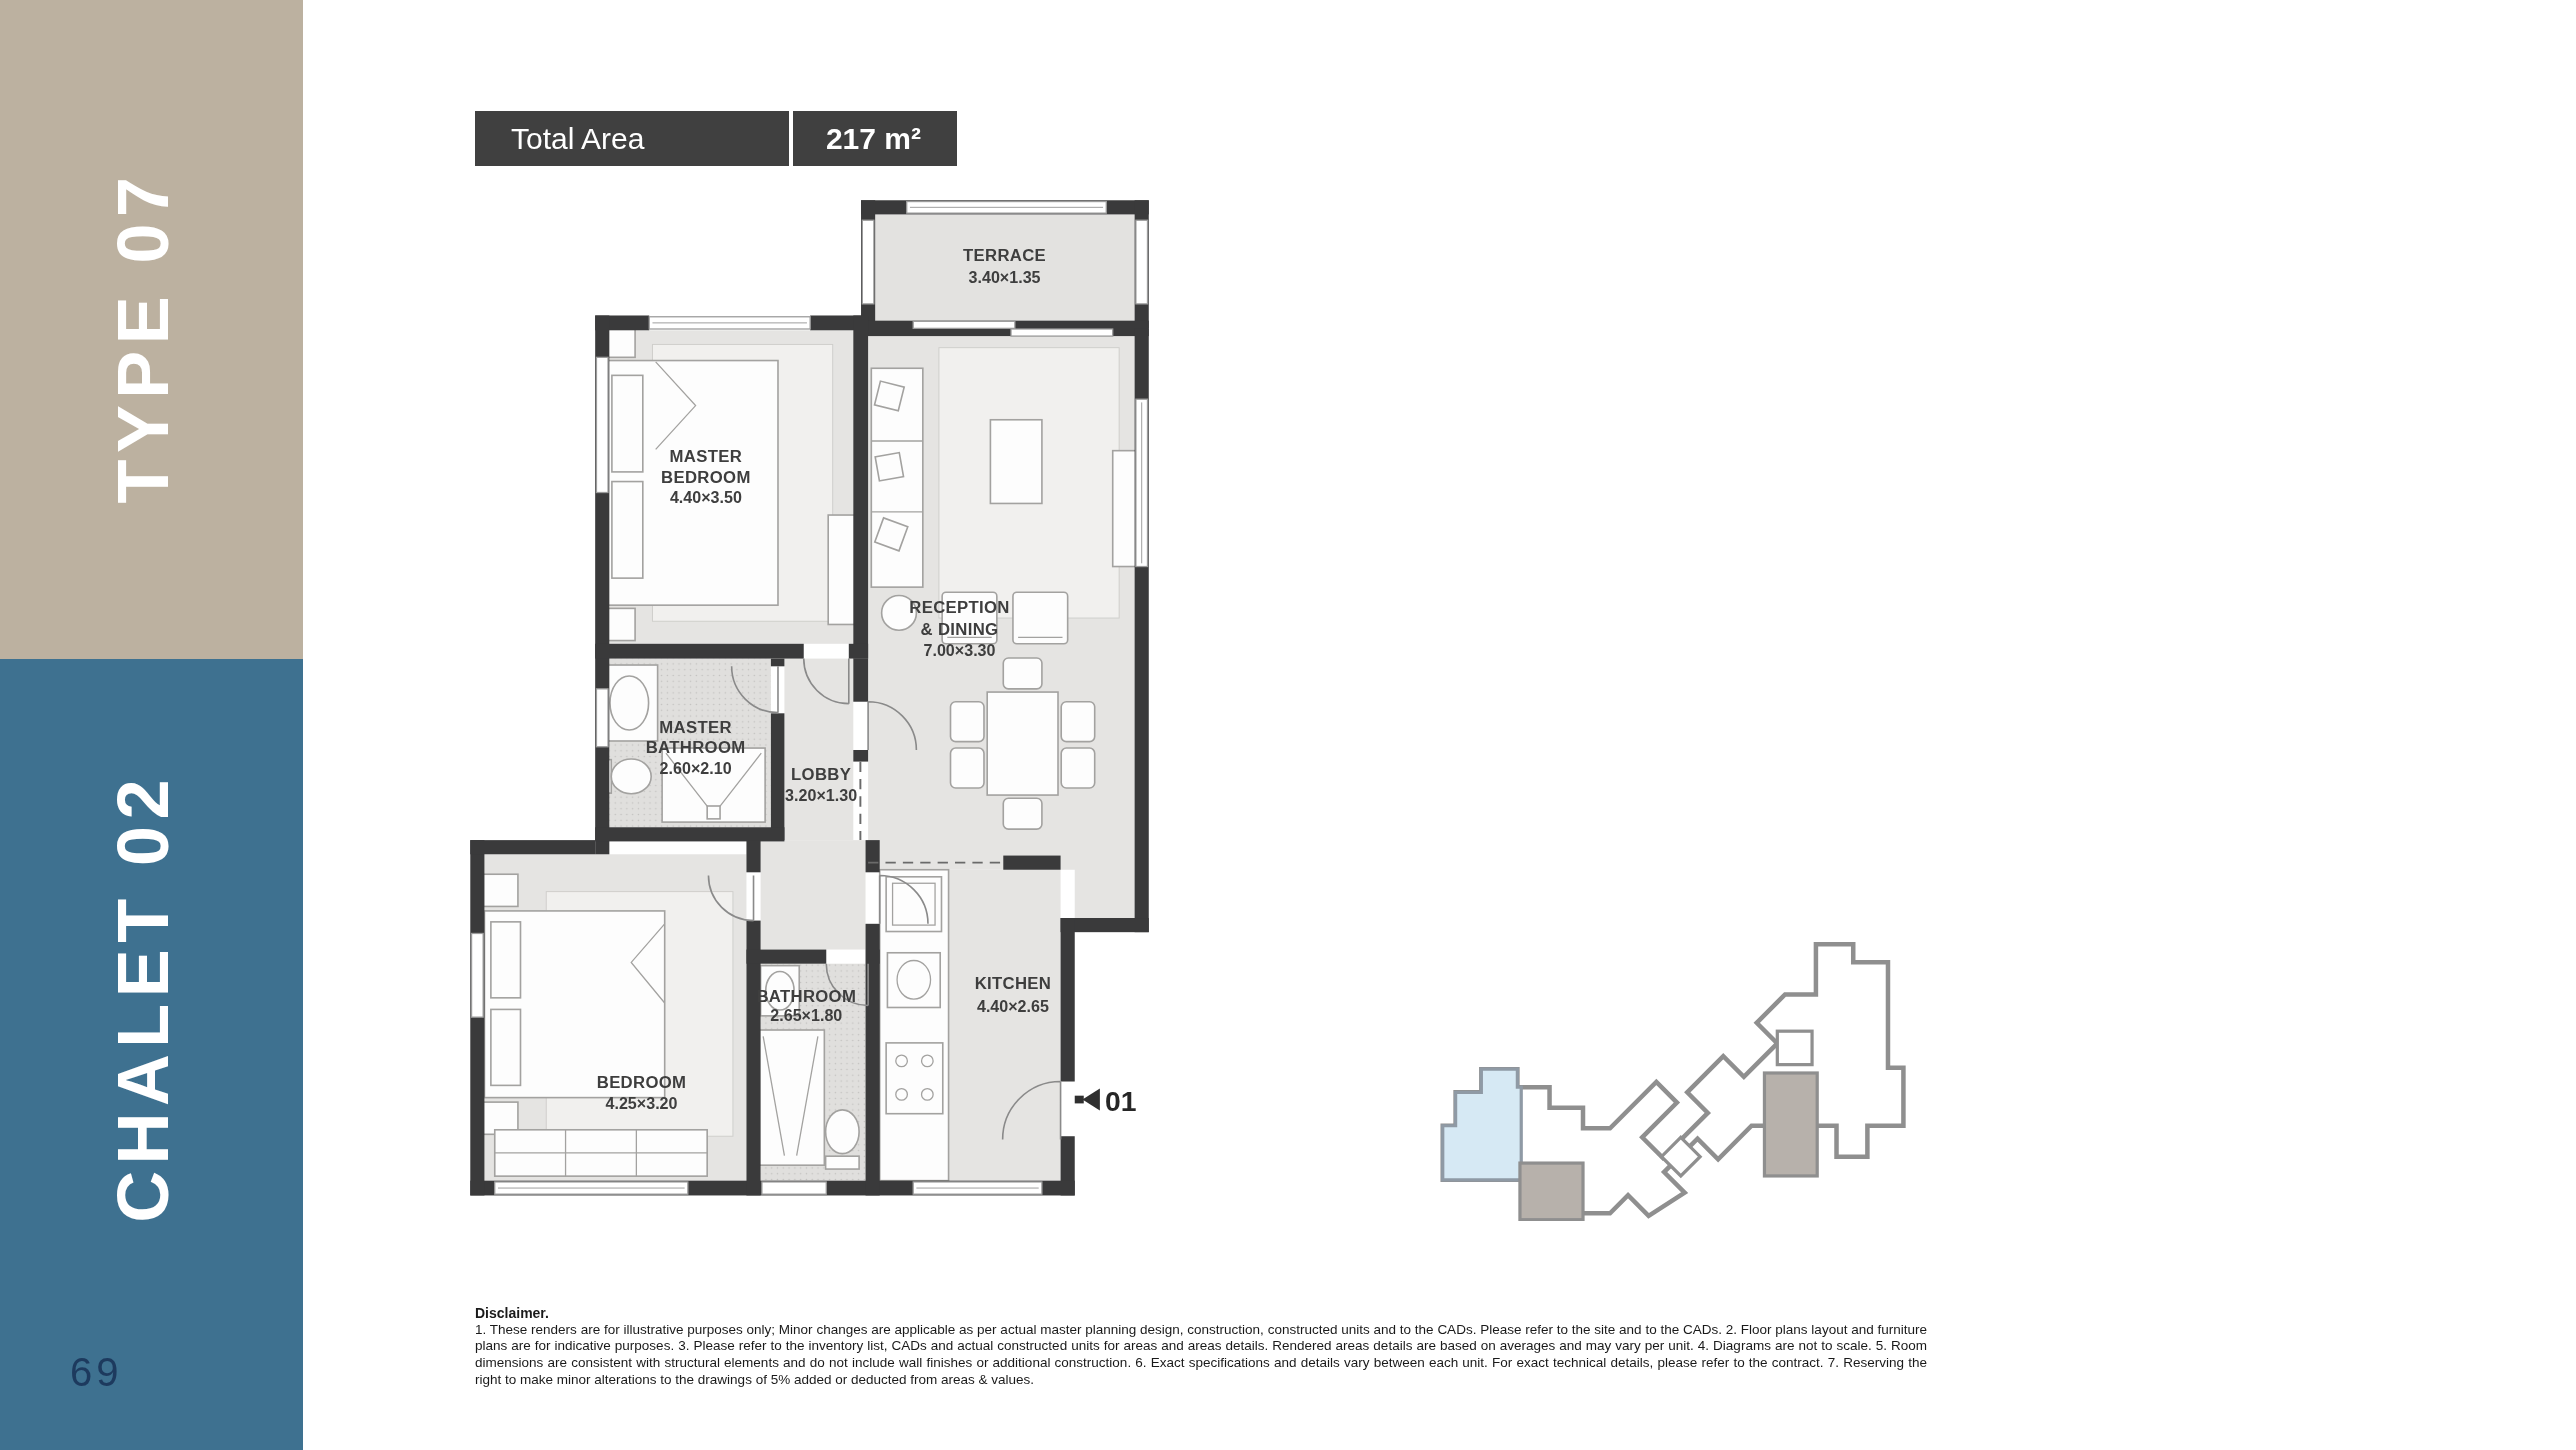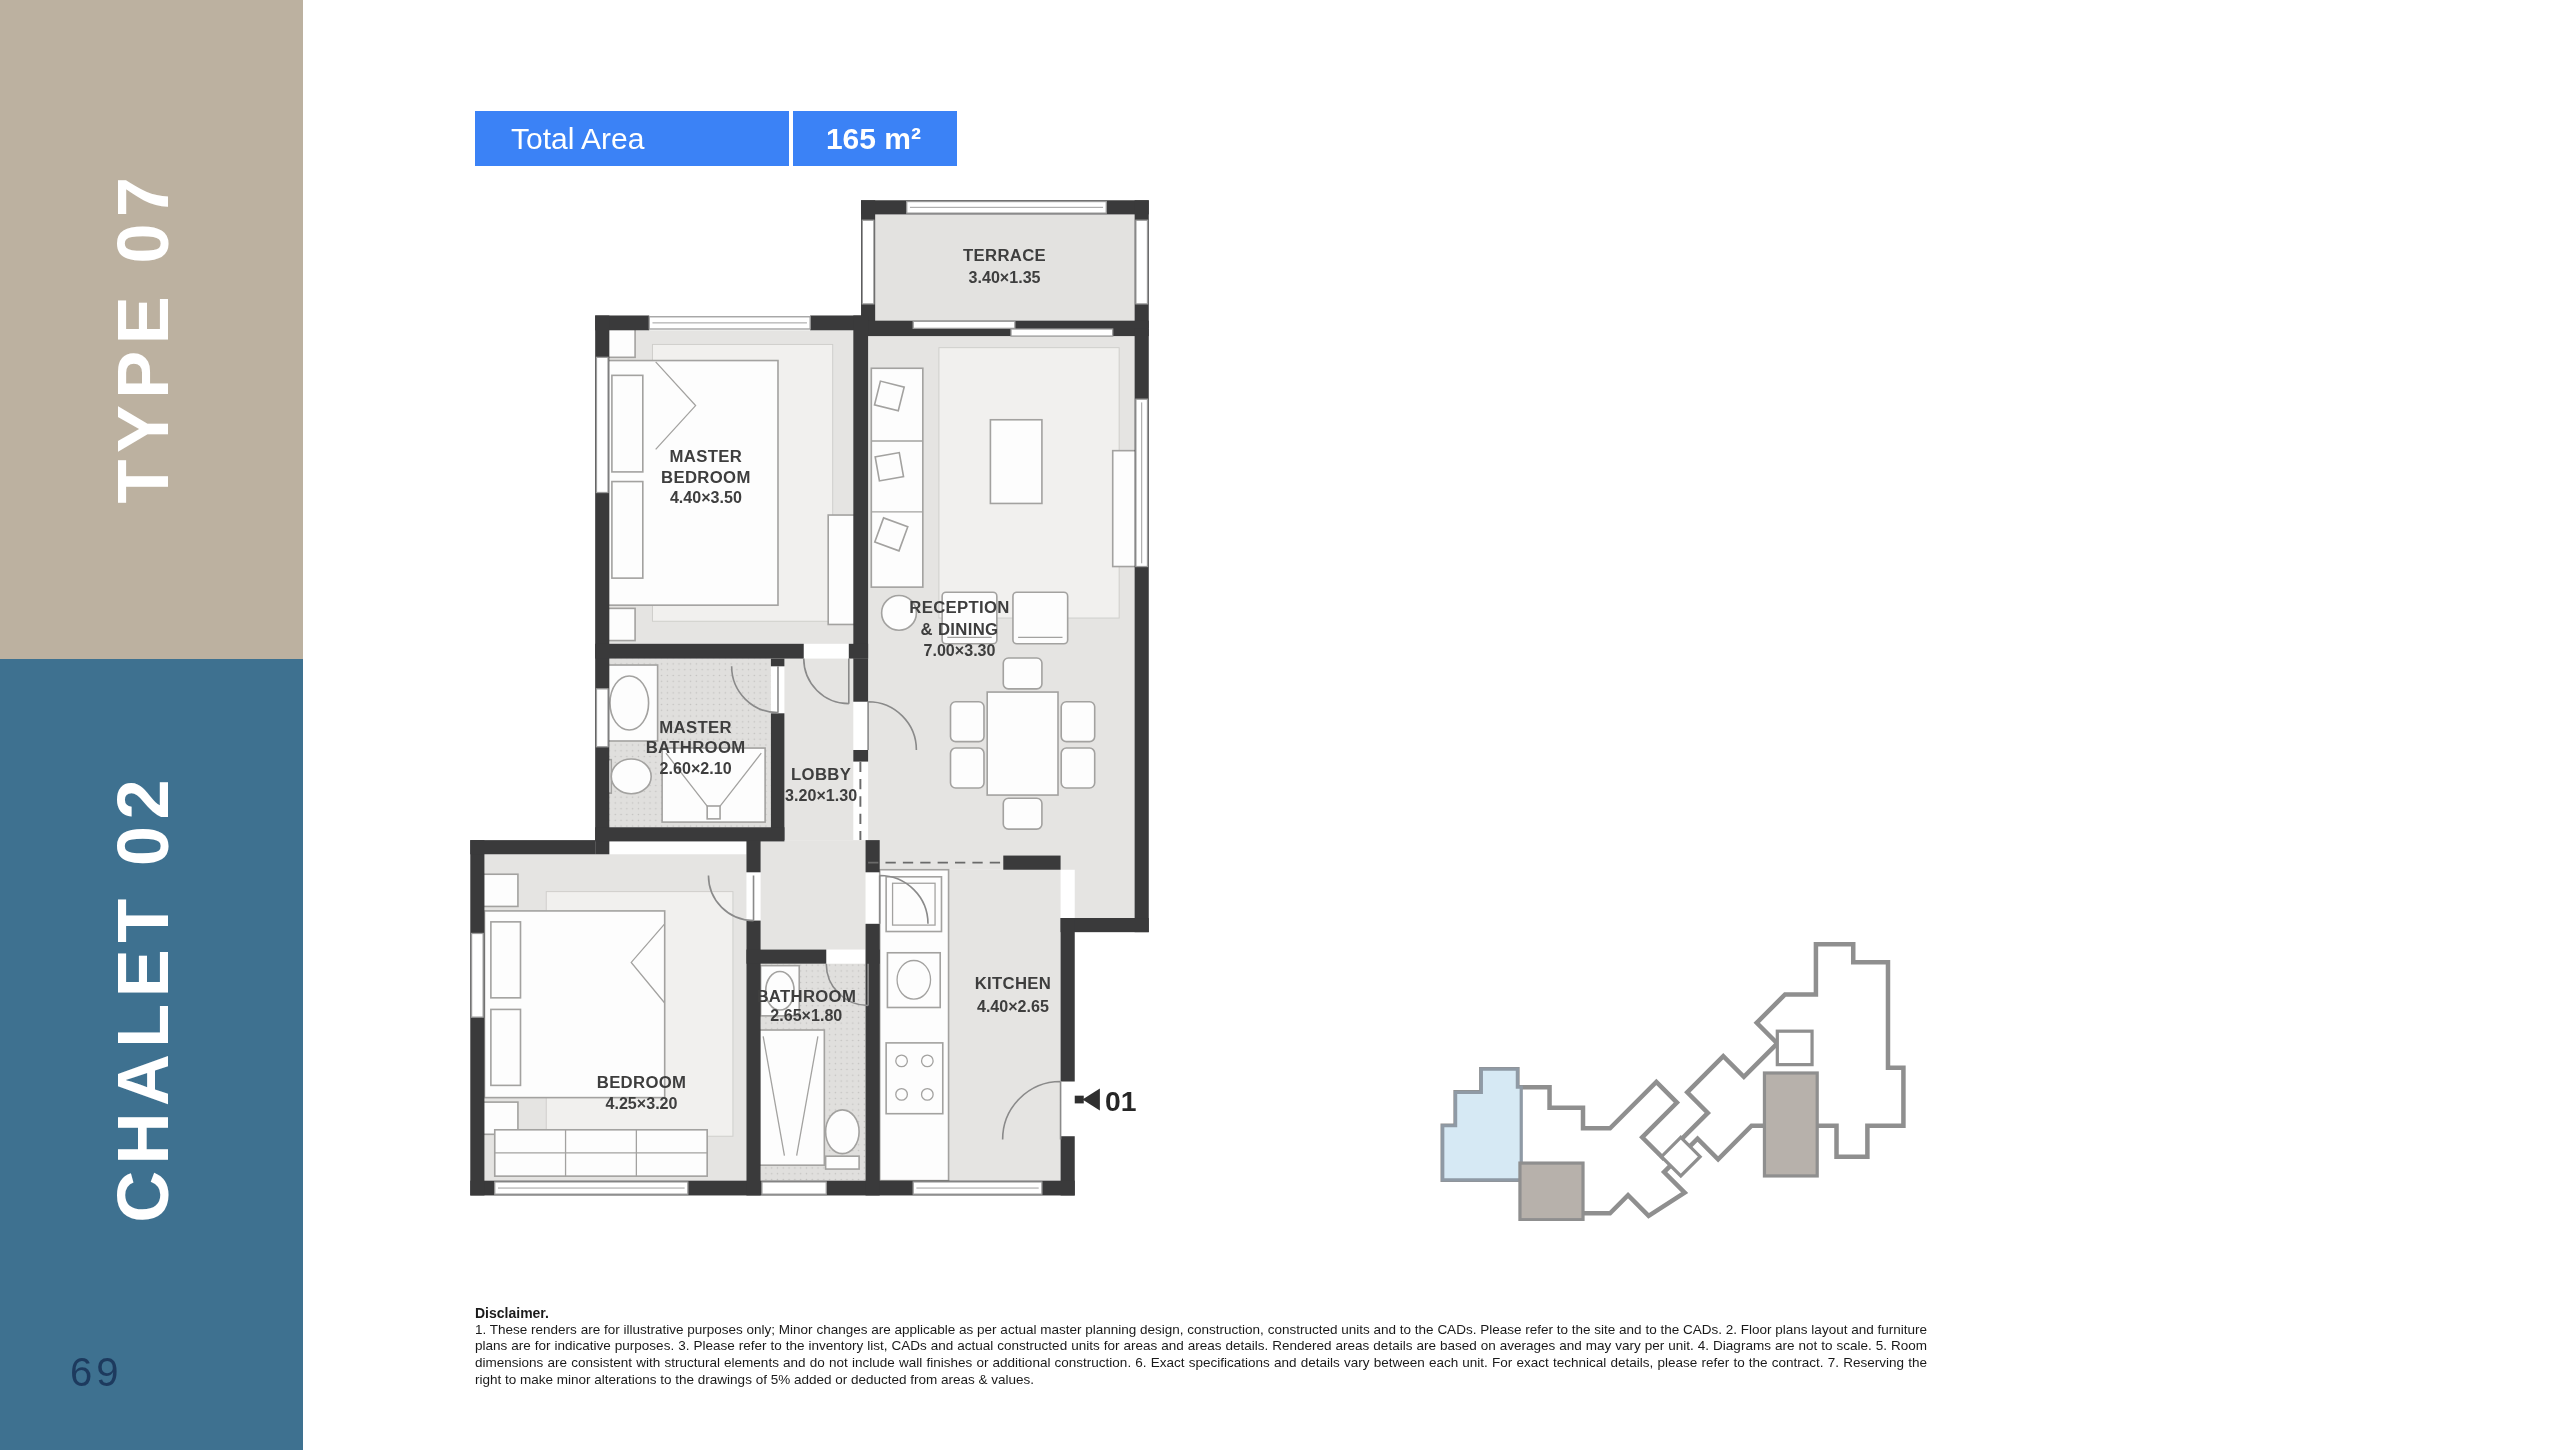--- a/index.html
+++ b/index.html
@@ -8,21 +8,21 @@
   
   #sidebar{position:absolute;left:0;top:0;width:303px;height:1450px;}
   #sidebar .tan{position:absolute;left:0;top:0;width:303px;height:659px;background:#bcb1a0;}
   #sidebar .teal{position:absolute;left:0;top:659px;width:303px;height:791px;background:#3e7190;}
   .vlabel{position:absolute;white-space:nowrap;color:#fff;font-weight:bold;
           font-size:72px;letter-spacing:6.4px;transform:translate(-50%,-50%) rotate(-90deg);}
   #page-num{position:absolute;left:70px;top:1350px;color:#1d3a5e;font-size:33px;
             letter-spacing:3.9px;font-weight:normal;}
   
   #area-bar{position:absolute;left:475px;top:111px;height:55px;display:flex;}
-  #area-bar .cell{background:#3b82f6;color:#fff;display:flex;align-items:center;}
+  #area-bar .cell{background:#404040;color:#fff;display:flex;align-items:center;}
   #area-bar .label{width:278px;padding-left:36px;font-size:30px;font-weight:normal;}
   #area-bar .value{width:131px;padding-left:33px;font-size:30px;font-weight:bold;margin-left:3.9px;}
   
   #floor-plan{position:absolute;left:469px;top:193px;}
   #site-plan{position:absolute;left:1417px;top:925px;}
   
   #disclaimer{position:absolute;left:475px;top:1305px;width:1452px;color:#1a1a1a;}
   #disclaimer .t{font-size:14px;font-weight:bold;line-height:16.7px;}
   #disclaimer .b{font-size:13.5px;line-height:16.7px;text-align:justify;}
   
@@ -48,21 +48,21 @@
       <div class="vlabel" style="left:143px;top:337px;">TYPE 07</div>
     </div>
     <div class="teal">
       <div class="vlabel" style="left:143px;top:339px;">CHALET 02</div>
       <div id="page-num" style="position:absolute;left:70px;top:691px;color:#1d3a5e;font-size:40px;letter-spacing:3.9px;">69</div>
     </div>
   </div>
 
   <div id="area-bar">
     <div class="cell label">Total Area</div>
-    <div class="cell value">165 m²</div>
+    <div class="cell value">217 m²</div>
   </div>
 
   <svg id="floor-plan" width="692" height="1011" viewBox="0 0 1075 1570">
     <defs>
       <pattern id="dots" width="9" height="9" patternUnits="userSpaceOnUse">
         <rect width="9" height="9" fill="#e0dfdd"></rect>
         <circle cx="2.2" cy="2.2" r="1.2" fill="#c2c1bf"></circle>
       </pattern>
     </defs>
 

